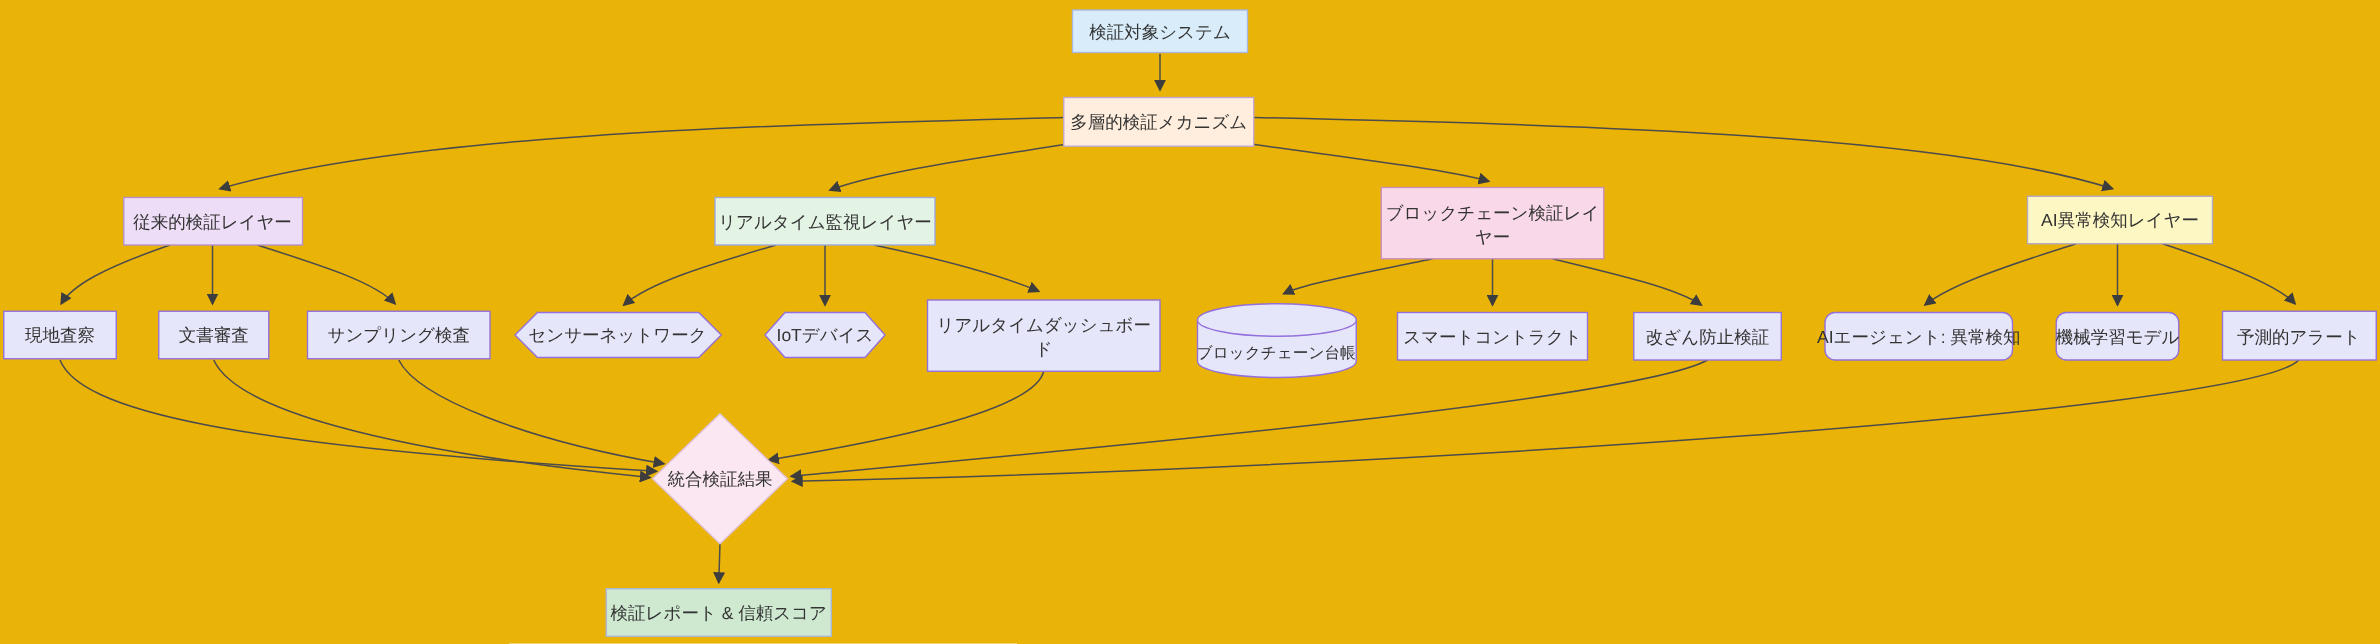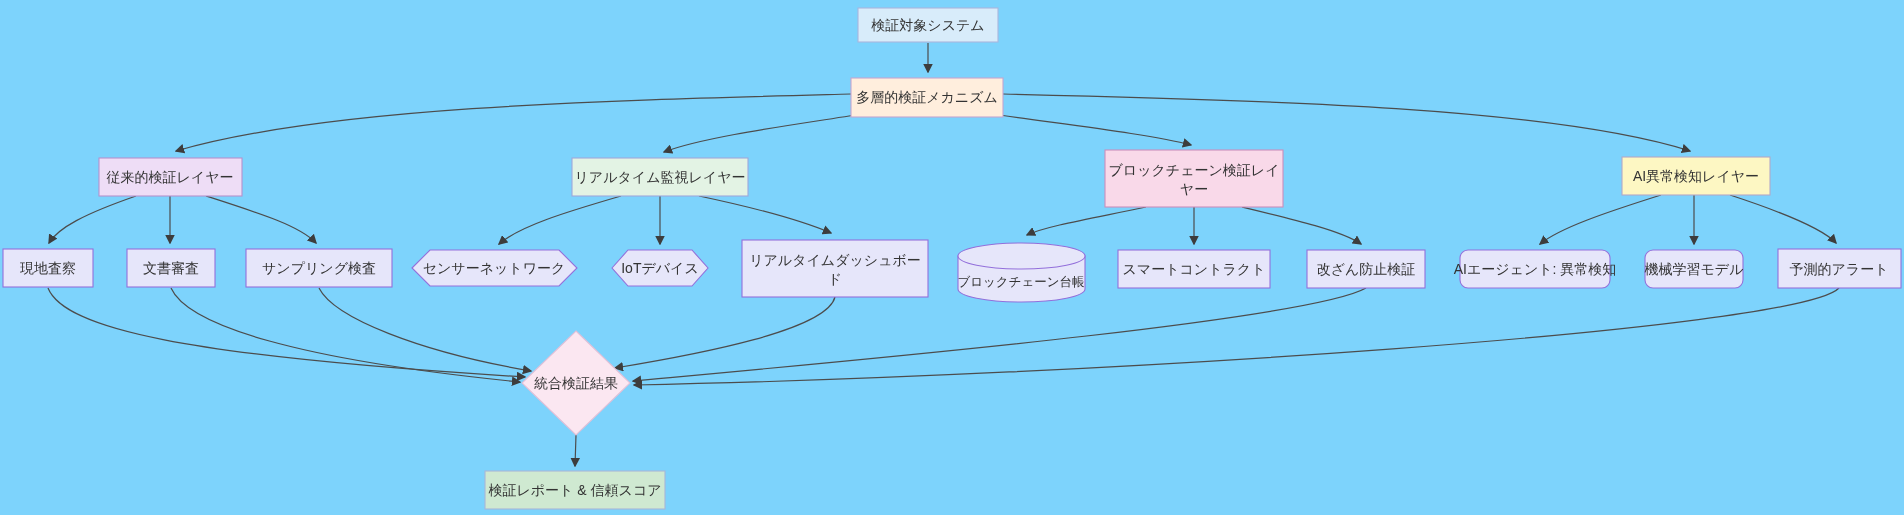--- a/index.html
+++ b/index.html
@@ -1,16 +1,16 @@
 <!DOCTYPE html>
 <html><head>
 <meta charset="utf-8">
 <style>
   html,body{margin:0;padding:0;background:#ffffff;}
-  .canvas{position:relative;width:1904px;height:515px;background:#7dd3fc;overflow:hidden;
+  .canvas{position:relative;width:1904px;height:515px;background:#eab308;overflow:hidden;
           font-family:"Liberation Sans","DejaVu Sans",sans-serif;}
   svg{display:block;}
   .edge{fill:none;stroke:#4c4c4c;stroke-width:1.2;marker-end:url(#arrowhead);}
   .node-shape{stroke-width:1.1;}
   .node-label{font-family:"Liberation Sans","DejaVu Sans",sans-serif;font-size:14px;fill:#333333;
               text-anchor:middle;}
   .node-label.small{font-size:12.5px;}
 </style>
 </head>
 <body>

